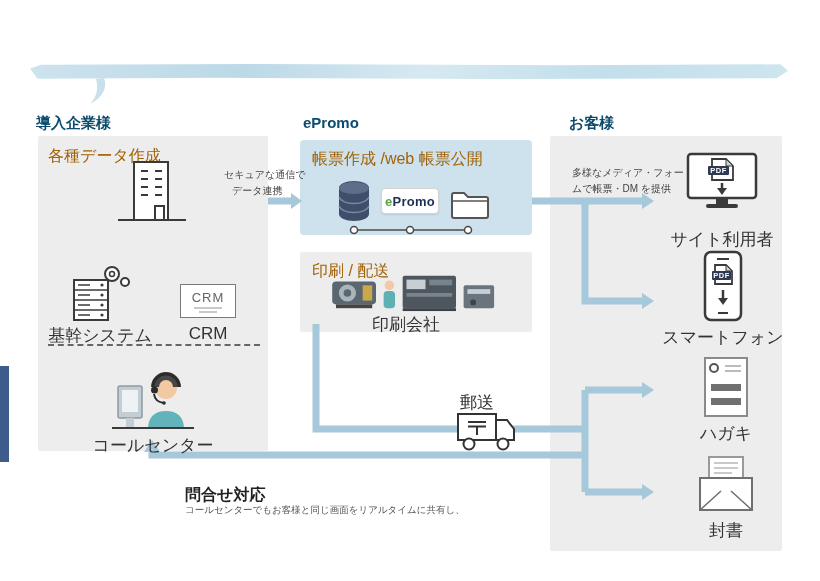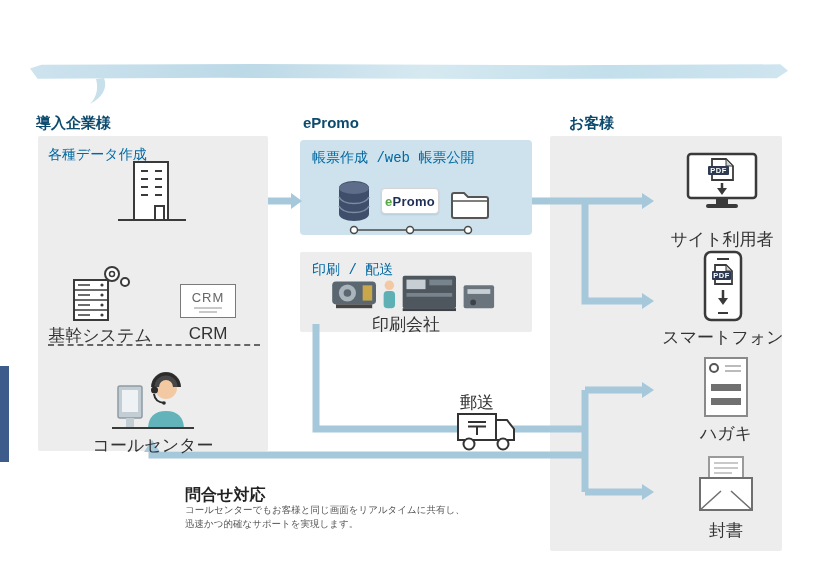--- a/index.html
+++ b/index.html
@@ -24,21 +24,21 @@
   .panel.gray { background:var(--panel-gray,#ededee); border-radius:2px; }
   .panel.blue { background:var(--panel-blue,#cde2ec); border-radius:4px; }
   .flows { position:absolute; left:0; top:0; z-index:2; }
   .flows line, .flows polyline { stroke:var(--arrow-color,#a5c8da); stroke-width:7; fill:none; }
   .flows polygon { fill:var(--arrow-color,#a5c8da); }
   .icon { position:absolute; z-index:3; }
   .lbl {
     position:absolute; z-index:3; font-size:17px; color:#333;
     transform:translateX(-50%); white-space:nowrap;
   }
-  .box-title { position:absolute; z-index:3; font-size:14px; color:#0369a1; white-space:nowrap;font-family:Liberation Mono, monospace; }
+  .box-title { position:absolute; z-index:3; font-size:16px; color:#a16207; white-space:nowrap; }
   .note-sm { position:absolute; z-index:3; font-size:10px; color:#444; line-height:1.6; white-space:nowrap; }
   .note-sm .indent { margin-left:8px; }
   .crm-box {
     position:absolute; z-index:3; left:180px; top:284px; width:56px; height:34px;
     background:#fff; border:1.5px solid #7a7a7a; display:flex; flex-direction:column;
     align-items:center; justify-content:center; font-size:13px; color:#666; letter-spacing:1px;
   }
   .crm-box i { display:block; width:28px; height:2px; background:#c9c9c9; margin-top:2px; }
   .logo {
     position:absolute; z-index:3; left:381px; top:188px; width:58px; height:26px;
@@ -164,20 +164,24 @@
     <path d="M47,29 a11,11 0 0 1 22,0" stroke="#474747" stroke-width="8" fill="none"></path>
     <path d="M45,29 a13,13 0 0 1 26,0" stroke="#2b2b2b" stroke-width="3" fill="none"></path>
     <circle cx="46.5" cy="32" r="3.5" fill="#2b2b2b"></circle>
     <path d="M46,36 q1,8 10,9" stroke="#2b2b2b" stroke-width="2" fill="none"></path>
     <circle cx="56" cy="45" r="1.8" fill="#2b2b2b"></circle>
     <path d="M40,70 q1,-17 18,-17 q17,0 18,17 z" fill="#63b4ba"></path>
     <line x1="4" y1="70" x2="86" y2="70" stroke="#3a3a3a" stroke-width="2"></line>
   </svg>
   <div class="lbl" style="left:153px;top:434px">コールセンター</div>
 
+  <div class="note-sm" style="left:224px;top:167px">
+    <div>セキュアな通信で</div>
+    <div class="indent">データ連携</div>
+  </div>
 
   <div class="box-title" style="left:312px;top:149px">帳票作成 /web 帳票公開</div>
 
   <svg class="icon" style="left:337px;top:180px" width="34" height="44" viewBox="0 0 34 44">
     <path d="M2,8 c0,-4 6.7,-7 15,-7 c8.3,0 15,3 15,7 v26 c0,4 -6.7,7 -15,7 c-8.3,0 -15,-3 -15,-7 z" fill="#3f4f6b"></path>
     <ellipse cx="17" cy="8" rx="15" ry="6" fill="#5e6e8a"></ellipse>
     <path d="M2,17 c2,4.5 8,6.5 15,6.5 c7,0 13,-2 15,-6.5" fill="none" stroke="#7c8aa3" stroke-width="1.6"></path>
     <path d="M2,26 c2,4.5 8,6.5 15,6.5 c7,0 13,-2 15,-6.5" fill="none" stroke="#7c8aa3" stroke-width="1.6"></path>
   </svg>
 
@@ -225,20 +229,24 @@
     <path d="M40,14 h11 l7,9 v11 h-18 z" fill="#fff" stroke="#333" stroke-width="2"></path>
     <circle cx="13" cy="38" r="5.5" fill="#fff" stroke="#333" stroke-width="2"></circle>
     <circle cx="47" cy="38" r="5.5" fill="#fff" stroke="#333" stroke-width="2"></circle>
     <g stroke="#333" stroke-width="2">
       <line x1="12" y1="16" x2="30" y2="16"></line>
       <line x1="12" y1="20.5" x2="30" y2="20.5"></line>
       <line x1="21" y1="20.5" x2="21" y2="29"></line>
     </g>
   </svg>
 
+  <div class="note-sm" style="left:572px;top:165px">
+    <div>多様なメディア・フォー</div>
+    <div>ムで帳票・DM を提供</div>
+  </div>
 
   <svg class="icon" style="left:686px;top:152px" width="72" height="58" viewBox="0 0 72 58">
     <rect x="2" y="2" width="68" height="44" rx="3" fill="#fff" stroke="#3a3a3a" stroke-width="2.5"></rect>
     <rect x="30" y="46" width="12" height="6" fill="#3a3a3a"></rect>
     <rect x="20" y="52" width="32" height="4" rx="2" fill="#3a3a3a"></rect>
     <g>
       <path d="M26,7 h14 l7,7 v14 h-21 z" fill="#fff" stroke="#3a3a3a" stroke-width="1.8"></path>
       <path d="M40,7 l7,7 h-7 z" fill="#cfcfcf" stroke="#3a3a3a" stroke-width="1"></path>
       <rect class="pdf-band" x="22" y="14" width="21" height="9" rx="1"></rect>
       <text class="pdf-text" x="32.5" y="21">PDF</text>
@@ -280,17 +288,16 @@
       <line x1="16" y1="14" x2="40" y2="14"></line>
       <line x1="16" y1="19" x2="34" y2="19"></line>
     </g>
     <rect x="2" y="24" width="52" height="32" fill="#fff" stroke="#6f6f6f" stroke-width="2"></rect>
     <path d="M2,56 l21,-19 M54,56 l-21,-19" stroke="#6f6f6f" stroke-width="1.5" fill="none"></path>
   </svg>
   <div class="lbl" style="left:726px;top:519px">封書</div>
 
   <div class="inq-title">問合せ対応</div>
   <div class="inq-desc" style="left:185px;top:504px">コールセンターでもお客様と同じ画面をリアルタイムに共有し、</div>
-  <div class="inq-desc" style="left:185px;top:518px">迅速かつ的確なサポートを実現します。</div>
 
   <div class="navy-bar"></div>
 
 </div>
 
 </body></html>

